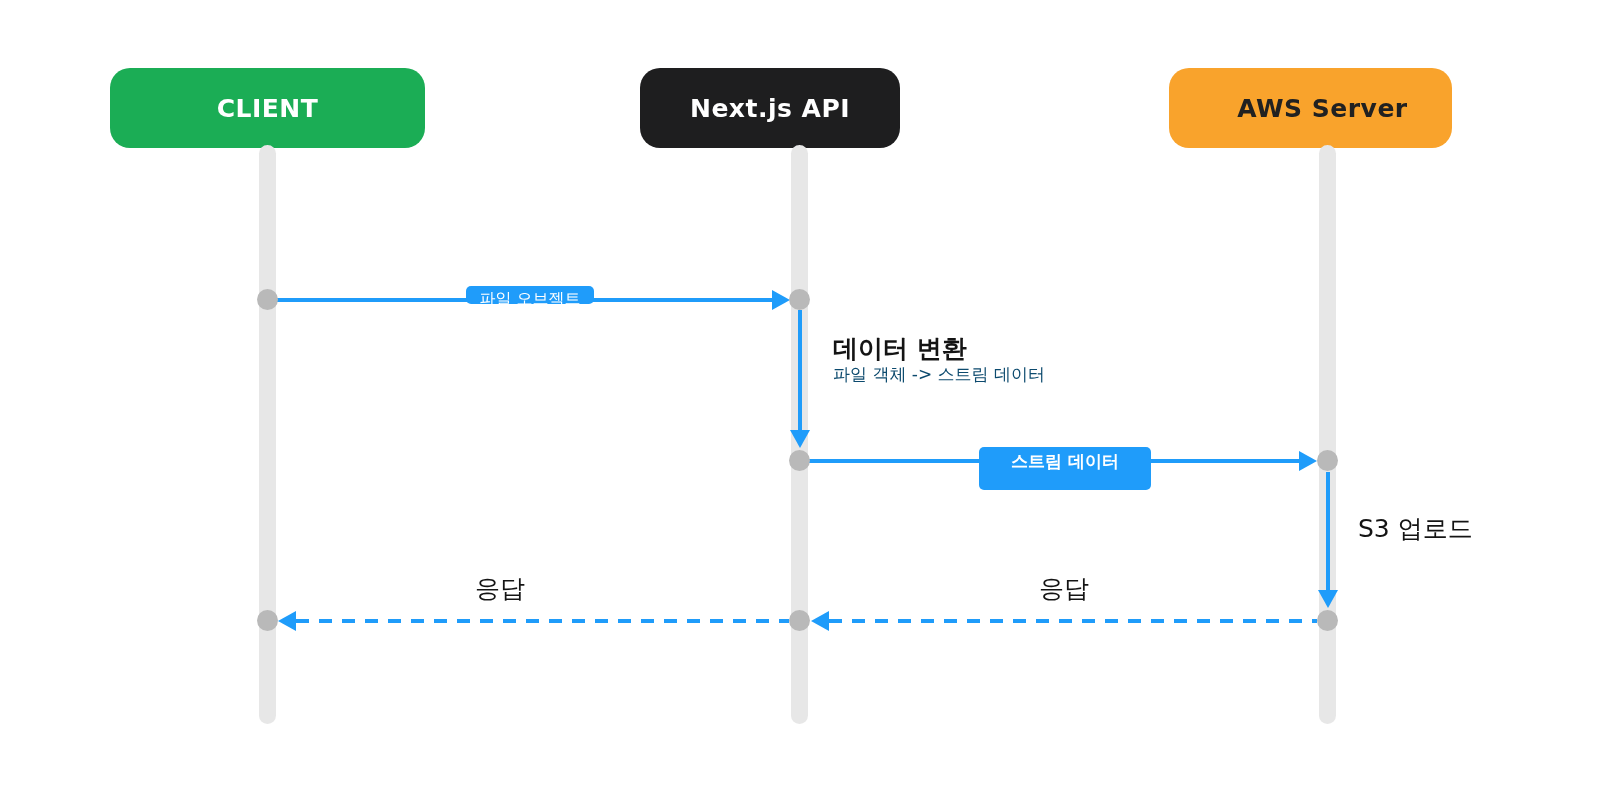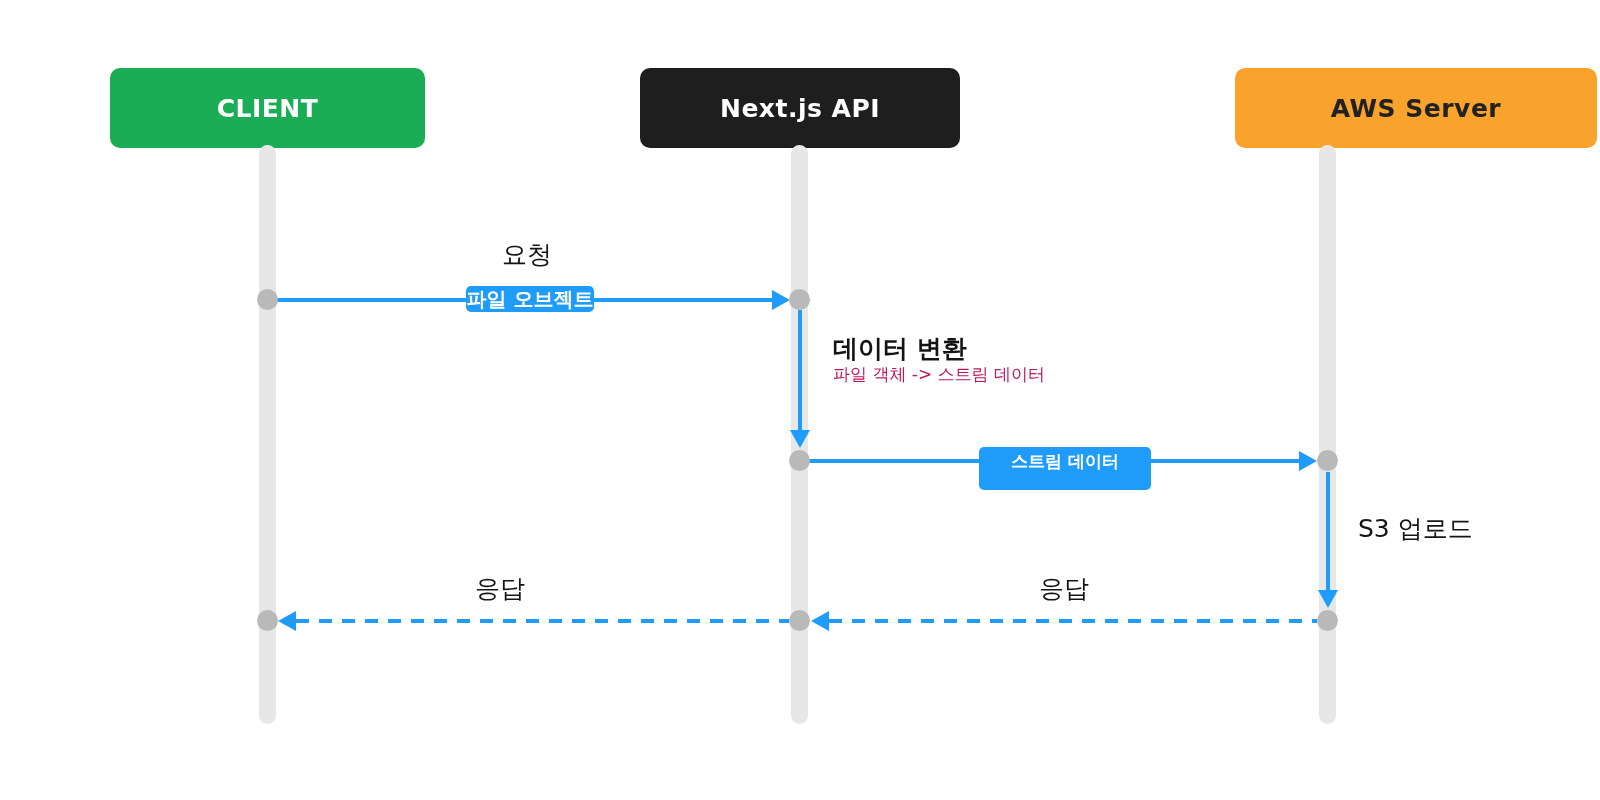--- a/index.html
+++ b/index.html
@@ -1,25 +1,25 @@
 <!DOCTYPE html>
 <html><head>
 <meta charset="utf-8">
 <style>
   html,body{margin:0;padding:0;background:#ffffff;}
   body{font-family:"DejaVu Sans", sans-serif;}
   .canvas{position:relative;width:1600px;height:800px;background:#ffffff;overflow:hidden;}
 
   
-  .actor{position:absolute;top:68px;height:80px;border-radius:10px;
+  .actor{position:absolute;top:68px;height:80px;border-radius:20px;
          display:flex;align-items:center;justify-content:center;
          font-size:25px;font-weight:700;letter-spacing:.5px;}
   .actor.client{left:110px;width:315px;background:#1bad55;color:#ffffff;}
-  .actor.nextjs{left:640px;width:320px;background:#1e1e1f;color:#ffffff;}
-  .actor.aws{left:1235px;width:362px;background:#f9a32c;color:#212121;}
+  .actor.nextjs{left:640px;width:260px;background:#1e1e1f;color:#ffffff;}
+  .actor.aws{left:1169px;width:259px;background:#f9a32c;color:#212121;padding-left:24px;}
 
   
   .lifeline{position:absolute;top:145px;height:579px;width:17px;border-radius:9px;background:#e7e7e7;}
   .ll-client{left:259px;}
   .ll-nextjs{left:791px;}
   .ll-aws{left:1319px;}
 
   
   .dot{position:absolute;width:21px;height:21px;border-radius:50%;background:#b9b9b9;z-index:4;}
   .d1{left:257px;top:289px;}   
@@ -58,48 +58,47 @@
   .l5{left:829px;top:619px;width:488px;}
   .h5{left:811px;top:611px;}
   
   .l6{left:296px;top:619px;width:493px;}
   .h6{left:278px;top:611px;}
 
   
   .msg{position:absolute;color:#141414;font-size:25px;font-weight:500;text-align:center;white-space:nowrap;z-index:5;}
   .m-request{left:397px;top:238px;width:260px;}
   .m-transform{left:833px;top:332px;text-align:left;font-weight:700;}
-  .m-transform-sub{left:833px;top:363px;text-align:left;font-size:17px;font-weight:400;color:#be185d;}
+  .m-transform-sub{left:833px;top:363px;text-align:left;font-size:17px;font-weight:400;color:#0c4a6e;}
   .m-upload{left:934px;top:398px;width:260px;}
   .m-s3{left:1358px;top:512px;text-align:right;}
   .m-resp-left{left:390px;top:572px;width:220px;}
   .m-resp-right{left:934px;top:572px;width:260px;}
 
   
   .badge{position:absolute;background:#1f9cfa;color:#ffffff;text-align:center;
          border-radius:5px;z-index:5;white-space:nowrap;}
-  .b1{left:466px;top:286px;width:128px;height:26px;line-height:26px;font-size:20px;font-weight:700;}
+  .b1{left:466px;top:286px;width:128px;height:18px;line-height:26px;font-size:16px;font-weight:400;}
   .b2{left:979px;top:447px;width:172px;height:43px;line-height:29px;font-size:17px;font-weight:600;}
 </style>
 </head>
 <body>
 
 <div class="canvas">
 
   <div class="actor client">CLIENT</div>
   <div class="actor nextjs">Next.js API</div>
   <div class="actor aws">AWS Server</div>
 
   <div class="lifeline ll-client"></div>
   <div class="lifeline ll-nextjs"></div>
   <div class="lifeline ll-aws"></div>
 
   <div class="hline l1"></div>
   <div class="ah-right h1"></div>
-  <div class="msg m-request">요청</div>
   <div class="badge b1">파일 오브젝트</div>
 
   <div class="vline l2"></div>
   <div class="ah-down h2"></div>
   <div class="msg m-transform">데이터 변환</div>
   <div class="msg m-transform-sub">파일 객체 -&gt; 스트림 데이터</div>
 
   <div class="hline l3"></div>
   <div class="ah-right h3"></div>
   <div class="badge b2">스트림 데이터</div>

